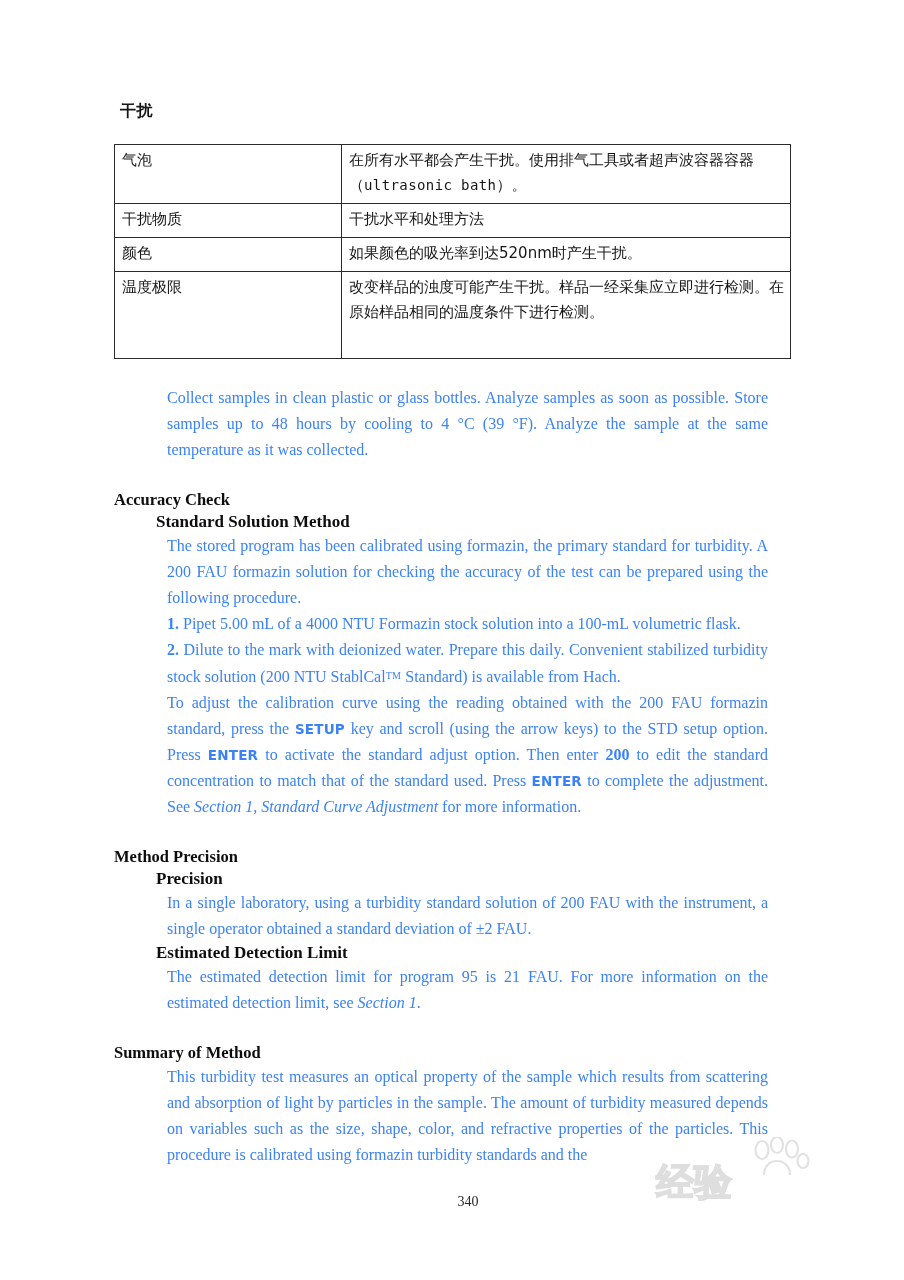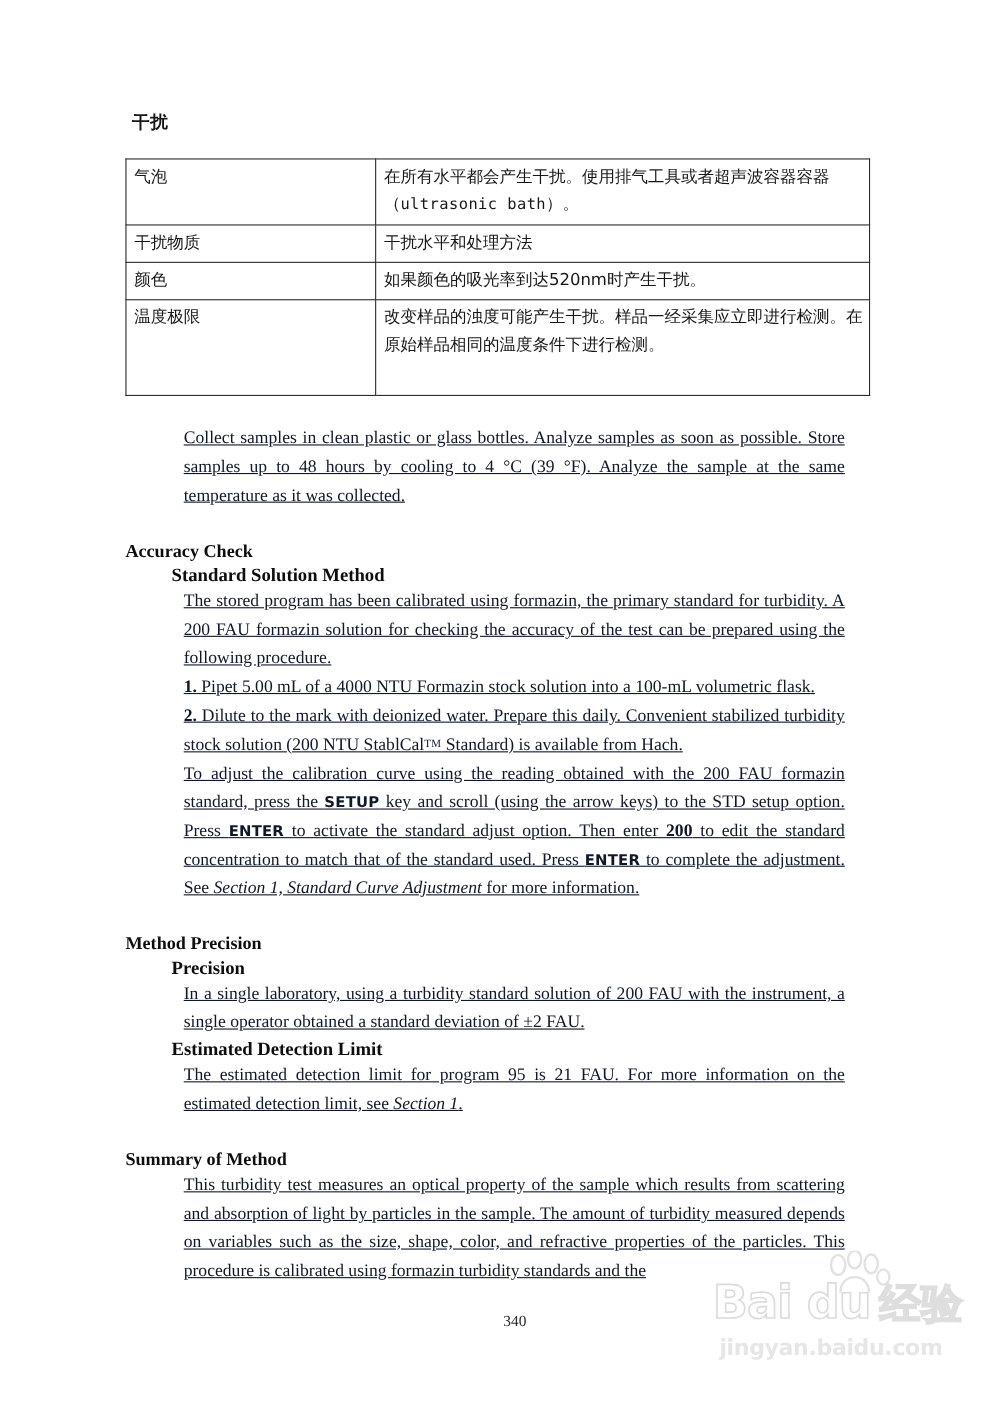--- a/index.html
+++ b/index.html
@@ -84,22 +84,21 @@
     line-height: 22px;
     margin: 0 0 0 42px;
     padding: 0;
     color: #0d0d0d;
   }
   .para {
     font-size: 16px;
     line-height: 26px;
     margin: 0 0 0 53px;
     text-align: justify;
-    color: #0f172a;
-    text-decoration: underline;
+    color: #3b82f6;
   }
   .para b { font-weight: bold; }
   .para i { font-style: italic; }
   .keycap {
     font-family: "DejaVu Sans", "Liberation Sans", sans-serif;
     font-weight: bold;
     font-size: 13.5px;
     letter-spacing: 0.2px;
   }
   .sup-tm {
@@ -242,19 +241,17 @@
     <div class="wm-paw">
       <svg width="66" height="44" viewBox="0 0 66 44" fill="none" stroke="#e2e2e2" stroke-width="2.2">
         <ellipse cx="16" cy="13" rx="6.5" ry="9"></ellipse>
         <ellipse cx="31" cy="8" rx="6" ry="8"></ellipse>
         <ellipse cx="46" cy="12" rx="6" ry="8.5"></ellipse>
         <ellipse cx="57" cy="24" rx="5.5" ry="7"></ellipse>
         <path d="M18 38c0-8 5-14 13-14s13 6 13 14"></path>
       </svg>
     </div>
     <div class="wm-row">
-      <span class="wm-baidu">Bai du</span>
       <span class="wm-cn">经验</span>
     </div>
-    <div class="wm-url">jingyan.baidu.com</div>
   </div>
 
 </div>
 
 </body></html>

